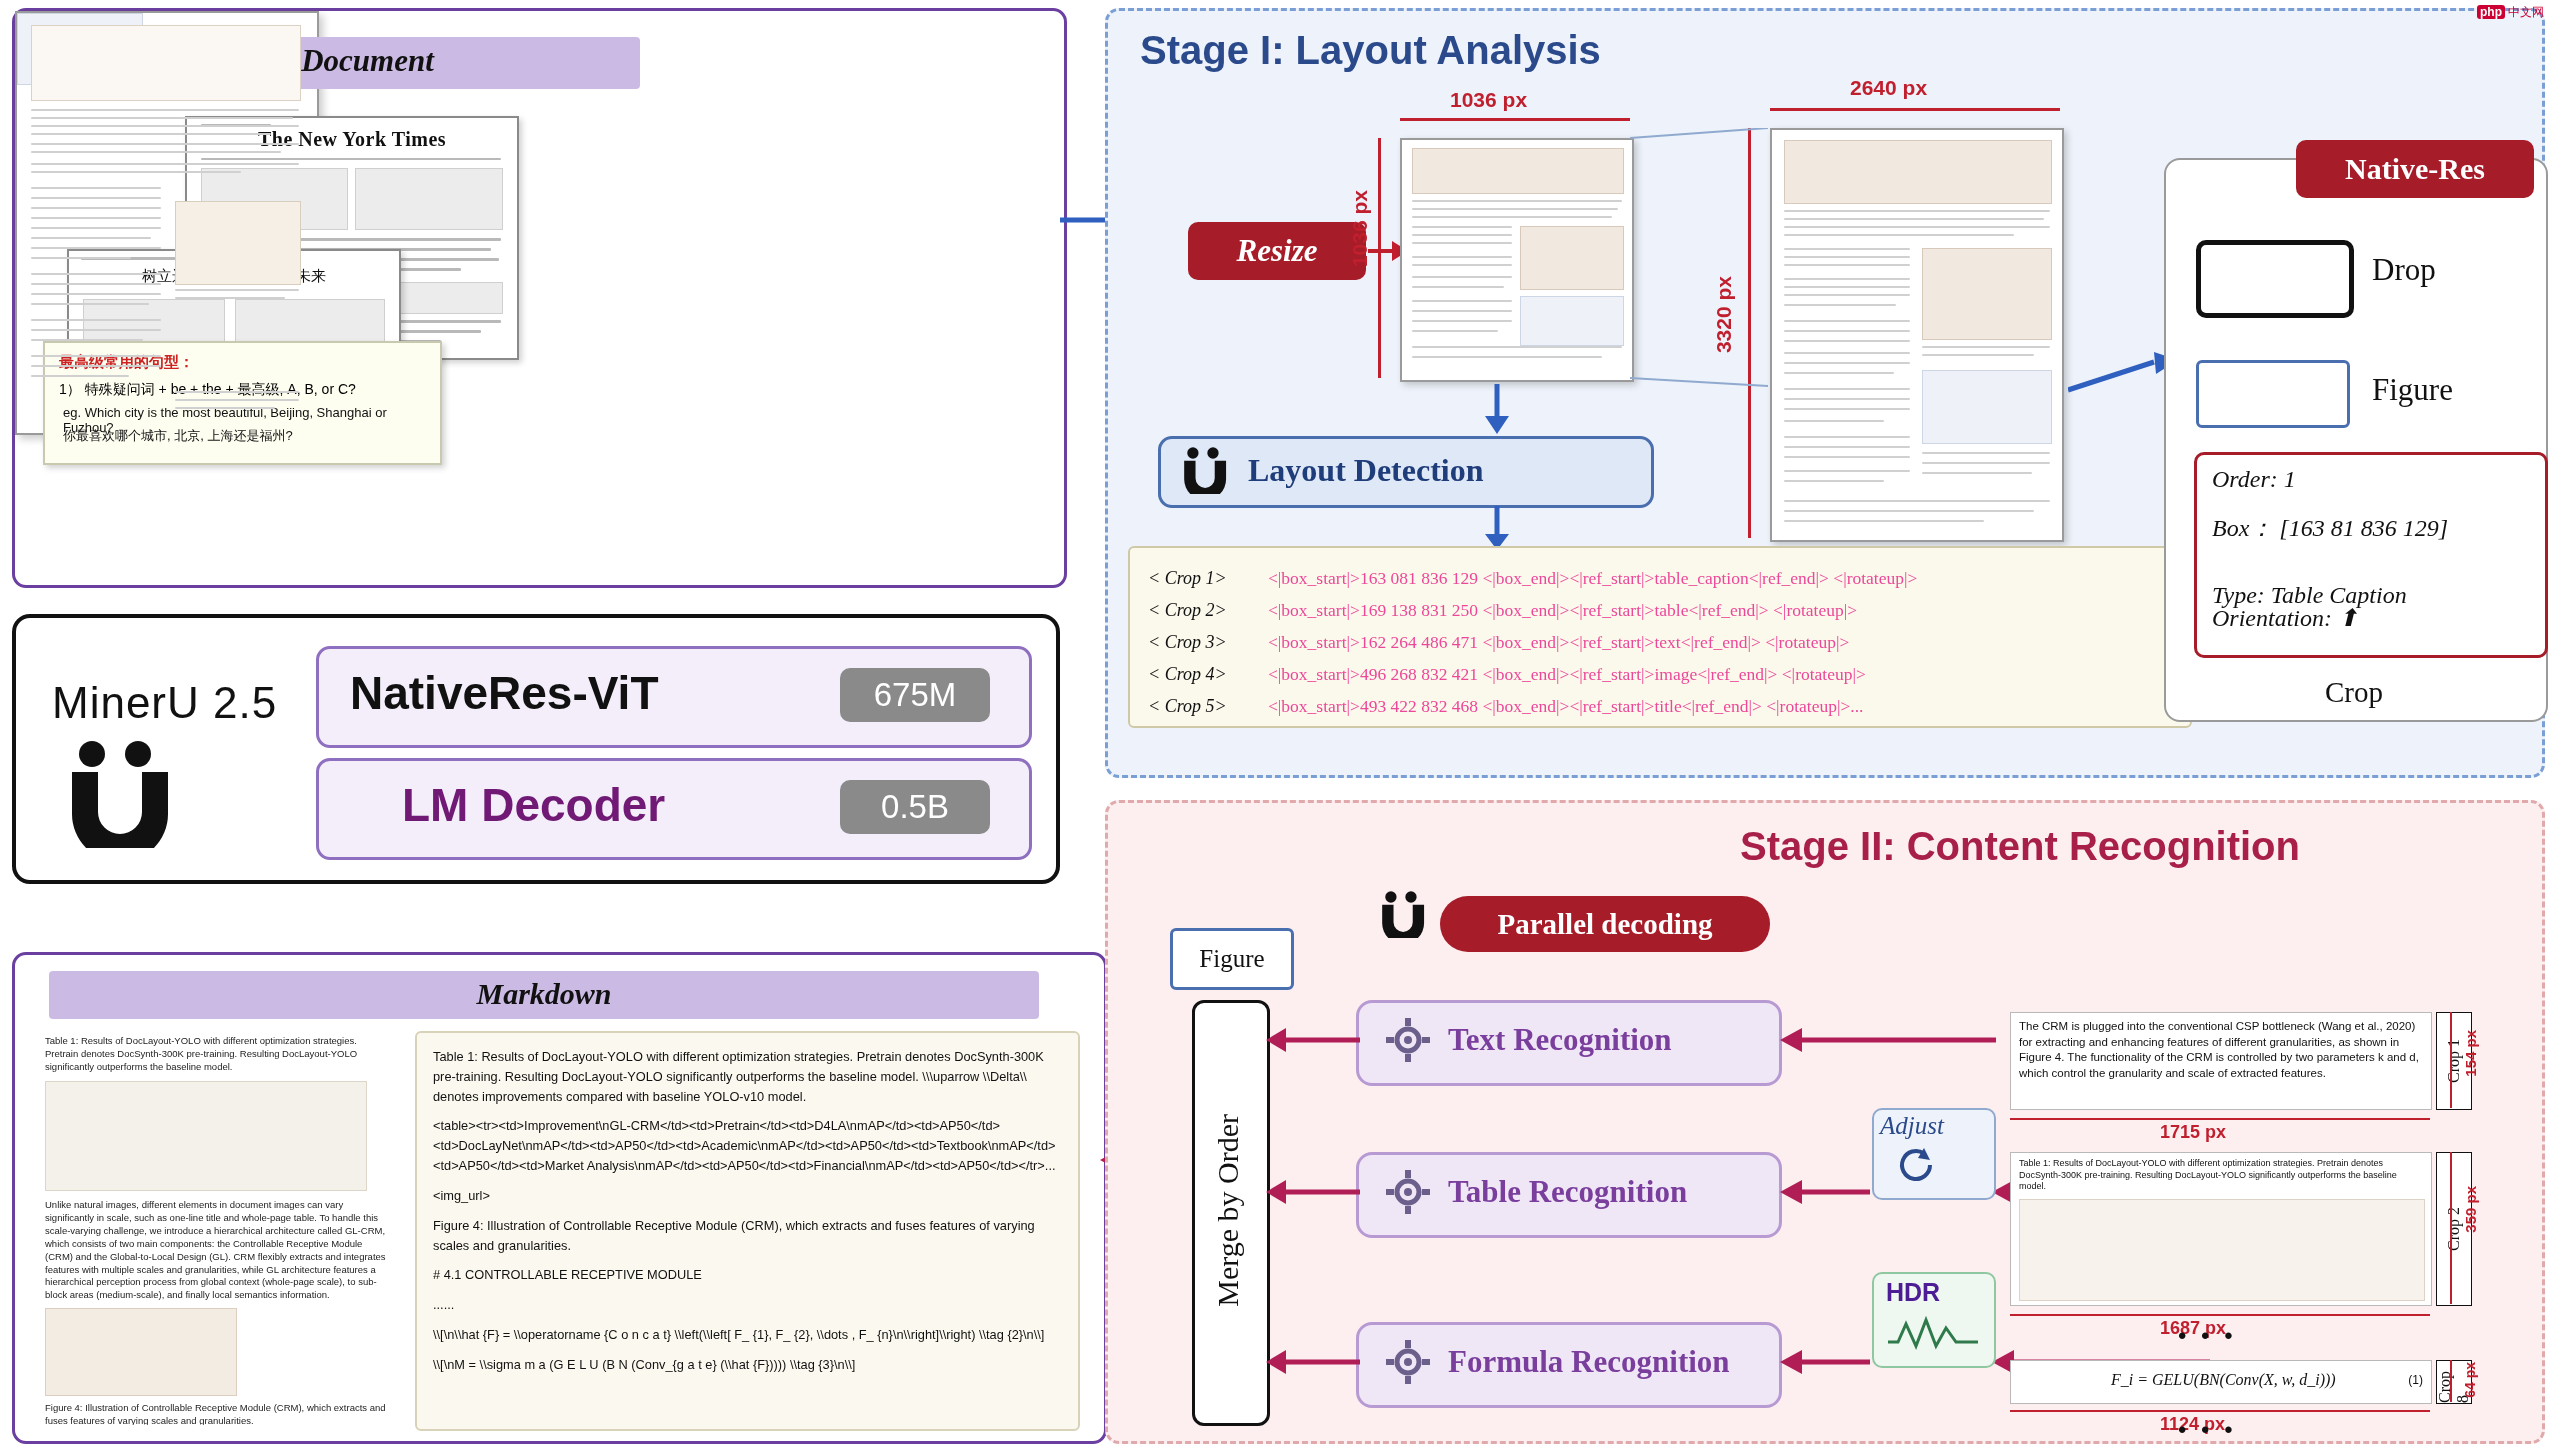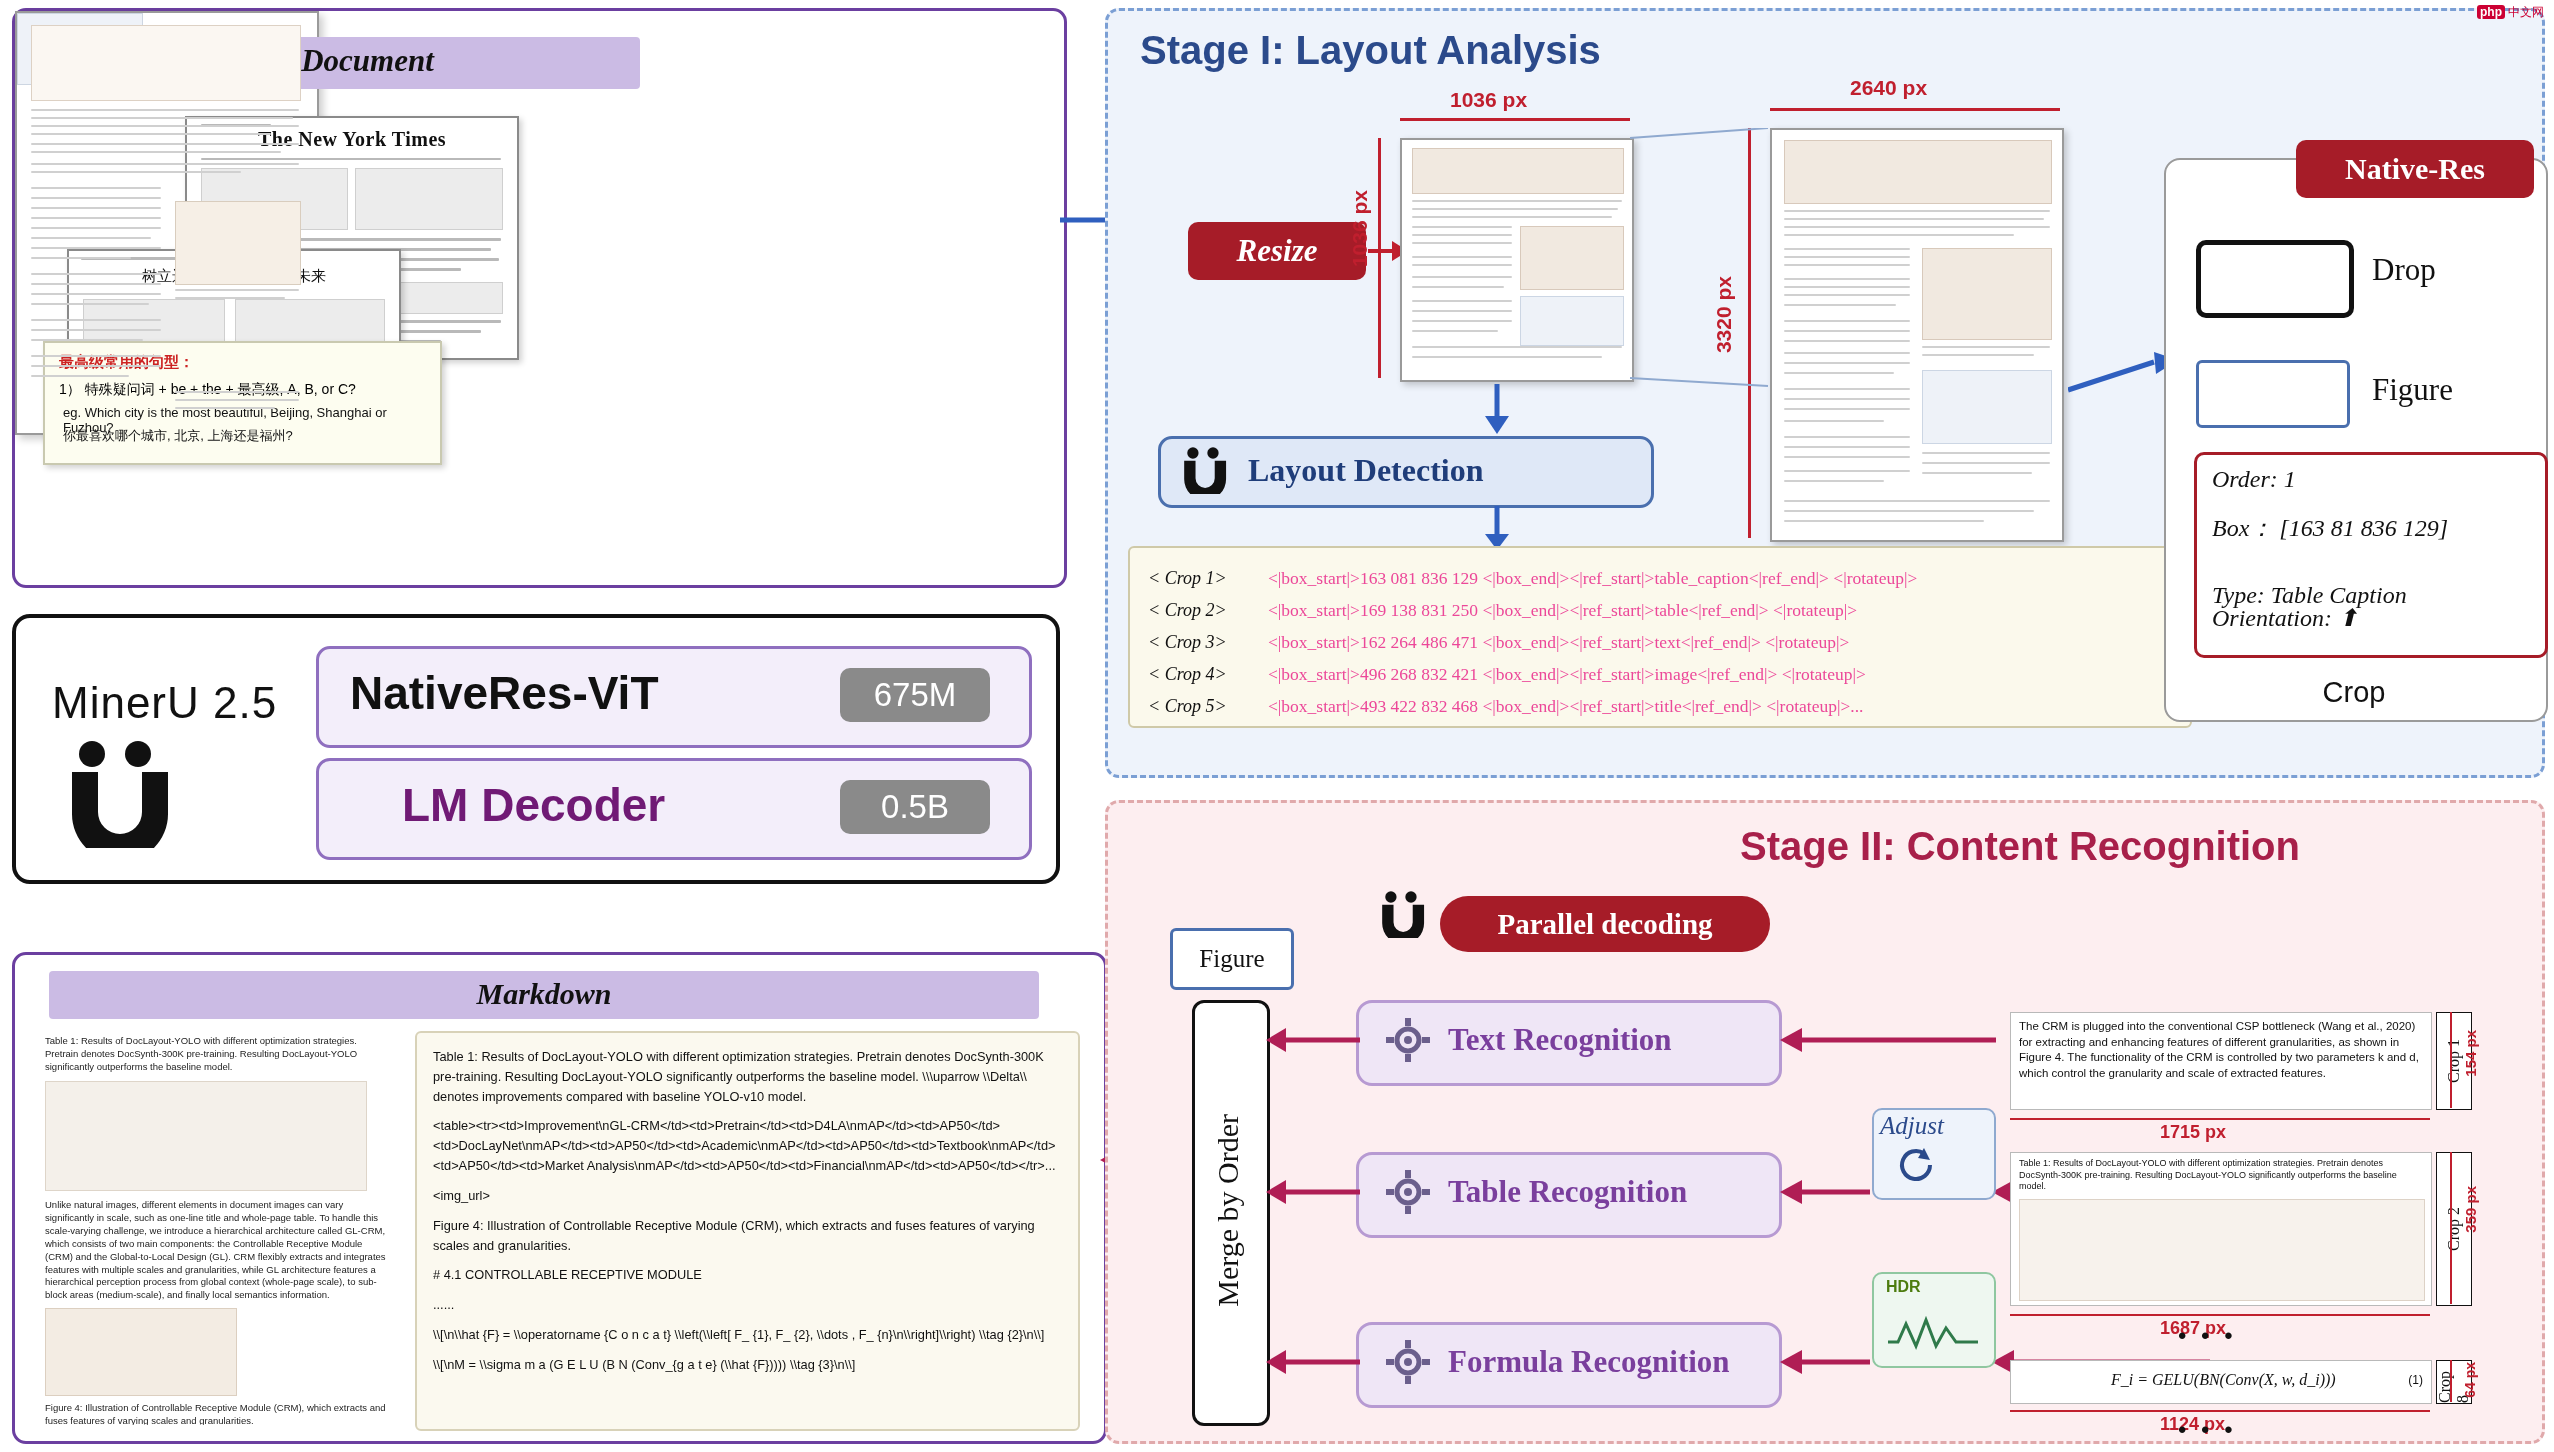--- a/index.html
+++ b/index.html
@@ -67,38 +67,38 @@
   .crop-row{position:absolute;font-family:"Liberation Serif",serif;font-size:17.5px;color:#ec4899;white-space:nowrap;}
   .crop-id{position:absolute;font-family:"Liberation Serif",serif;font-style:italic;font-size:18px;color:#111;}
   #nativeres-pill{position:absolute;left:2296px;top:140px;width:238px;height:58px;background:#a61c28;border-radius:10px;color:#fff;font-size:30px;font-weight:bold;text-align:center;line-height:58px;font-family:"Liberation Serif",serif;}
   #crop-card{position:absolute;left:2164px;top:158px;width:380px;height:560px;background:#fff;border:2px solid #9a9a9a;border-radius:16px;}
   #drop-shape{position:absolute;left:2196px;top:240px;width:148px;height:68px;border:5px solid #111;border-radius:10px;background:#fff;}
   #drop-label{position:absolute;left:2372px;top:252px;font-size:31px;color:#111;font-family:"Liberation Serif",serif;}
   #figure-shape{position:absolute;left:2196px;top:360px;width:148px;height:62px;border:3px solid #4a6fae;border-radius:6px;background:#fff;}
   #figure-label{position:absolute;left:2372px;top:372px;font-size:31px;color:#111;font-family:"Liberation Serif",serif;}
   #attr-box{position:absolute;left:2194px;top:452px;width:348px;height:200px;border:3px solid #a61c28;border-radius:10px;background:#fff;}
   .attr-line{position:absolute;font-family:"Liberation Serif",serif;font-style:italic;font-size:24px;color:#111;}
-  #crop-caption{position:absolute;left:2164px;top:676px;width:380px;text-align:center;font-size:29px;font-family:Liberation Sans, sans-serif;color:#111;}
+  #crop-caption{position:absolute;left:2164px;top:676px;width:380px;text-align:center;font-size:29px;font-family:Liberation Serif, serif;color:#111;}
 
   
   #stage2{left:1105px;top:800px;width:1440px;height:644px;border:3px dashed #e0a9ab;border-radius:14px;background:#fdeef0;}
   #stage2-title{position:absolute;left:1740px;top:824px;font-size:40px;font-weight:bold;color:#a8204a;}
   #pardec-pill{position:absolute;left:1440px;top:896px;width:330px;height:56px;background:#a61c28;border-radius:28px;color:#fff;font-size:29px;font-weight:bold;text-align:center;line-height:56px;font-family:"Liberation Serif",serif;}
   #pardec-logo{position:absolute;left:1376px;top:890px;width:56px;height:48px;}
   #figure-chip{position:absolute;left:1170px;top:928px;width:118px;height:56px;background:#fff;border:3px solid #4a6fae;border-radius:6px;text-align:center;line-height:56px;font-size:25px;color:#111;font-family:"Liberation Serif",serif;}
   #merge-chip{position:absolute;left:1192px;top:1000px;width:72px;height:420px;background:#fff;border:3px solid #111;border-radius:12px;}
   #merge-text{position:absolute;left:1192px;top:1000px;width:72px;height:420px;display:flex;align-items:center;justify-content:center;}
   #merge-text span{writing-mode:vertical-rl;transform:rotate(180deg);font-size:30px;font-family:"Liberation Serif",serif;color:#111;}
   .task-box{position:absolute;width:420px;height:80px;background:#efe6f6;border:3px solid #b79ad2;border-radius:16px;}
   .task-text{position:absolute;font-size:31px;font-weight:bold;color:#7a3f9d;font-family:"Liberation Serif",serif;}
   .gear{position:absolute;width:44px;height:44px;}
   #adjust-box{position:absolute;left:1872px;top:1108px;width:120px;height:88px;background:#eef3fb;border:2px solid #8fa9cf;border-radius:10px;}
   #adjust-label{position:absolute;left:1880px;top:1112px;font-size:25px;color:#2b4a8b;font-family:"Liberation Serif",serif;font-style:italic;}
   #hdr-box{position:absolute;left:1872px;top:1272px;width:120px;height:92px;background:#eef7f0;border:2px solid #8fc7a0;border-radius:10px;}
-  #hdr-label{position:absolute;left:1886px;top:1278px;font-size:16px;color:#4d7c0f;font-weight:bold;}
+  #hdr-label{position:absolute;left:1886px;top:1278px;font-size:25px;color:#4c1d95;font-weight:bold;}
   .crop-card2{position:absolute;background:#fff;border:1.5px solid #b9b9b9;}
   .crop-tag{position:absolute;width:34px;background:#fff;border:1.5px solid #111;display:flex;align-items:center;justify-content:center;}
   .crop-tag span{writing-mode:vertical-rl;transform:rotate(180deg);font-size:16px;font-family:"Liberation Serif",serif;color:#111;}
 
   .wm{position:absolute;right:10px;top:4px;font-size:12px;color:#c03;}
   .wm .badge{background:#c03;color:#fff;border-radius:3px;padding:0 3px;margin-right:3px;font-weight:bold;}
 
   .arrow{position:absolute;}
   .txt{position:absolute;}
 </style>

